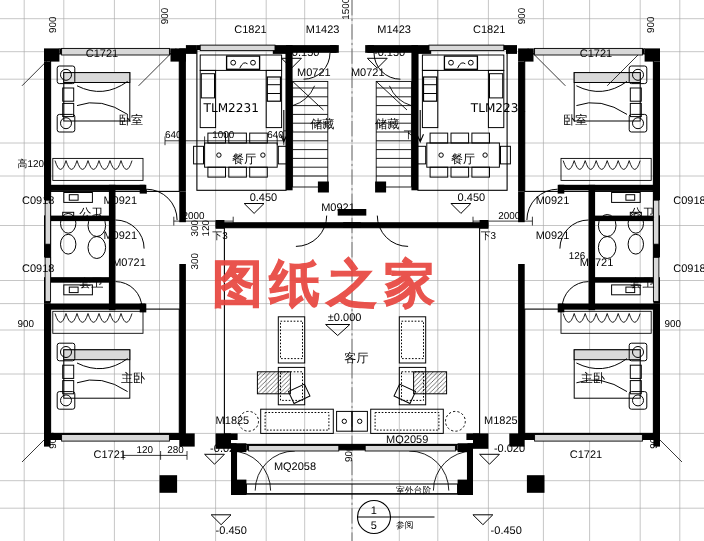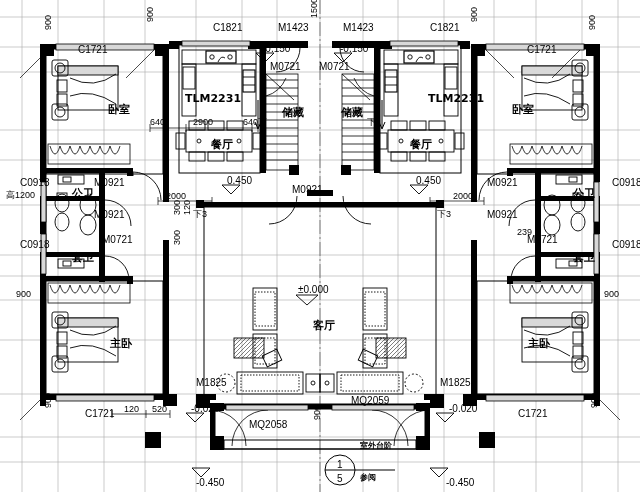--- a/index.html
+++ b/index.html
@@ -2,21 +2,21 @@
 <html><head>
 <meta charset="utf-8">
 <style>
   html,body{margin:0;padding:0;background:#ffffff;}
   body{width:640px;height:492px;overflow:hidden;
        font-family:"Liberation Sans","DejaVu Sans",sans-serif;}
   #plan{position:relative;width:640px;height:492px;background:#fff;}
   svg{position:absolute;left:0;top:0;}
   .lbl{position:absolute;font-family:"Liberation Sans",sans-serif;color:#000;
        white-space:nowrap;line-height:1;}
-  .cn{font-family:"DejaVu Sans",sans-serif;font-weight:bold;}
+  .cn{font-family:"DejaVu Sans",sans-serif;font-weight:normal;}
   .vlbl{transform-origin:0 0;}
   .wm{position:absolute;color:#e8463f;font-family:"DejaVu Sans",sans-serif;
       font-weight:bold;font-size:46px;letter-spacing:6px;
       -webkit-text-stroke:1px #e8463f;opacity:.92;white-space:nowrap;}
 </style>
 </head>
 <body>
 
 <div id="plan">
 
@@ -510,41 +510,42 @@
       <div class="lbl " style="left: 518px; top: 409px; font-size: 10px;">C1721</div>
       <div class="lbl " style="left: 20px; top: 178px; font-size: 10px;">C0918</div>
       <div class="lbl " style="left: 20px; top: 240px; font-size: 10px;">C0918</div>
       <div class="lbl " style="left: 612px; top: 178px; font-size: 10px;">C0918</div>
       <div class="lbl " style="left: 612px; top: 240px; font-size: 10px;">C0918</div>
       <div class="lbl vlbl" style="left: 44px; top: 30px; font-size: 9px; transform: rotate(-90deg);">900</div>
       <div class="lbl vlbl" style="left: 146px; top: 22px; font-size: 9px; transform: rotate(-90deg);">900</div>
       <div class="lbl vlbl" style="left: 310px; top: 18px; font-size: 9px; transform: rotate(-90deg);">1500</div>
       <div class="lbl vlbl" style="left: 470px; top: 22px; font-size: 9px; transform: rotate(-90deg);">900</div>
       <div class="lbl vlbl" style="left: 588px; top: 30px; font-size: 9px; transform: rotate(-90deg);">900</div>
-      <div class="lbl " style="left: 6px; top: 145px; font-size: 9px; margin-top: 46px;">高1200</div>
+      <div class="lbl " style="left: 16px; top: 145px; font-size: 9px;">高1200</div>
       <div class="lbl " style="left: 16px; top: 290px; font-size: 9px;">900</div>
       <div class="lbl " style="left: 604px; top: 290px; font-size: 9px;">900</div>
       <div class="lbl " style="left: 150px; top: 118px; font-size: 9px;">640</div>
-      <div class="lbl " style="left: 193px; top: 118px; font-size: 9px;">2900</div>
+      <div class="lbl " style="left: 193px; top: 118px; font-size: 9px;">1000</div>
       <div class="lbl " style="left: 243px; top: 118px; font-size: 9px;">640</div>
       <div class="lbl " style="left: 166px; top: 192px; font-size: 9px;">2000</div>
       <div class="lbl " style="left: 453px; top: 192px; font-size: 9px;">2000</div>
       <div class="lbl vlbl" style="left: 173px; top: 215px; font-size: 9px; transform: rotate(-90deg);">300</div>
       <div class="lbl vlbl" style="left: 183px; top: 215px; font-size: 9px; transform: rotate(-90deg);">120</div>
       <div class="lbl vlbl" style="left: 173px; top: 245px; font-size: 9px; transform: rotate(-90deg);">300</div>
       <div class="lbl " style="left: 193px; top: 210px; font-size: 9px;">下3</div>
       <div class="lbl " style="left: 437px; top: 210px; font-size: 9px;">下3</div>
-      <div class="lbl " style="left: 517px; top: 228px; font-size: 9px;">239</div>
+      <div class="lbl " style="left: 517px; top: 228px; font-size: 9px;">126</div>
       <div class="lbl " style="left: 124px; top: 405px; font-size: 9px;">120</div>
-      <div class="lbl " style="left: 152px; top: 405px; font-size: 9px;">520</div>
+      <div class="lbl " style="left: 152px; top: 405px; font-size: 9px;">280</div>
       <div class="lbl vlbl" style="left: 313px; top: 420px; font-size: 9px; transform: rotate(-90deg);">900</div>
       <div class="lbl vlbl" style="left: 44px; top: 408px; font-size: 9px; transform: rotate(-90deg);">900</div>
       <div class="lbl vlbl" style="left: 590px; top: 408px; font-size: 9px; transform: rotate(-90deg);">900</div>
       <div class="lbl " style="left: 258px; top: 118px; font-size: 9px;">下</div>
       <div class="lbl " style="left: 367px; top: 118px; font-size: 9px;">下</div>
       <div class="lbl " style="left: 337px; top: 460px; font-size: 10px;">1</div>
       <div class="lbl " style="left: 337px; top: 474px; font-size: 10px;">5</div>
       <div class="lbl cn" style="left: 360px; top: 442px; font-size: 8px;">室外台阶</div>
       <div class="lbl cn" style="left: 360px; top: 474px; font-size: 8px;">参阅</div>
     </div>
 
+<div class="wm" style="left:193px;top:228px;">图纸之家</div>
 
 </div>
 
 </body></html>

